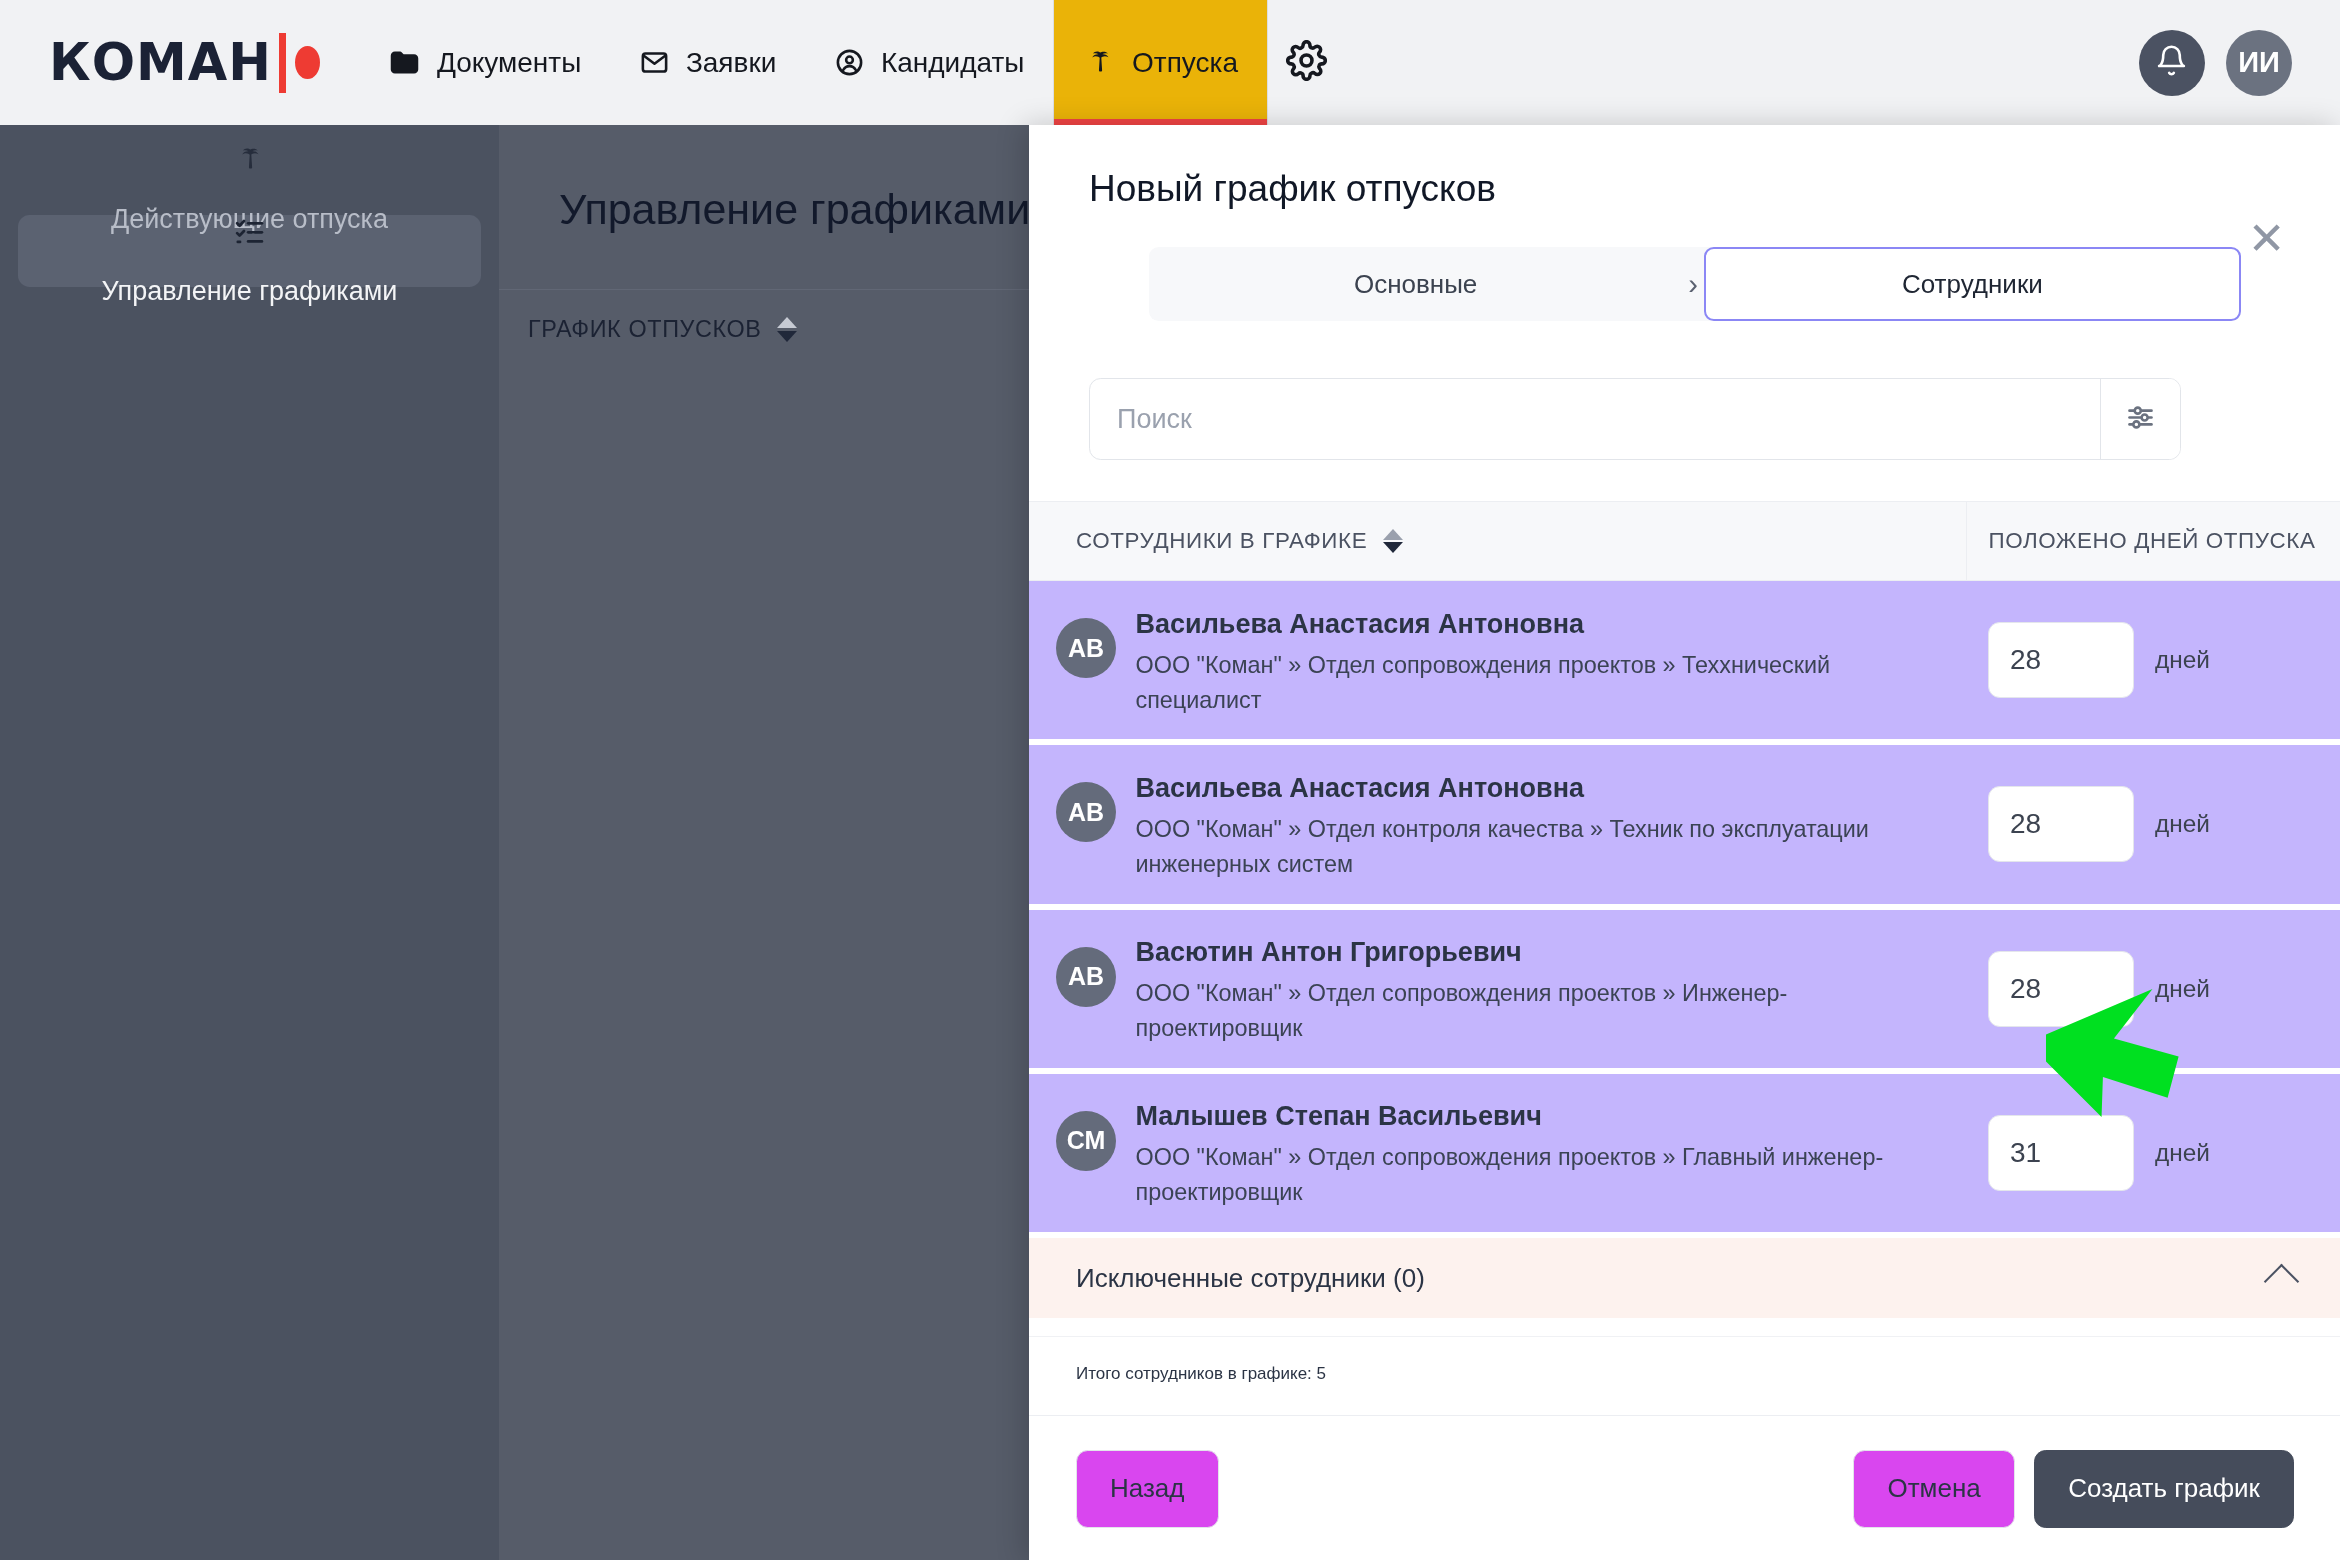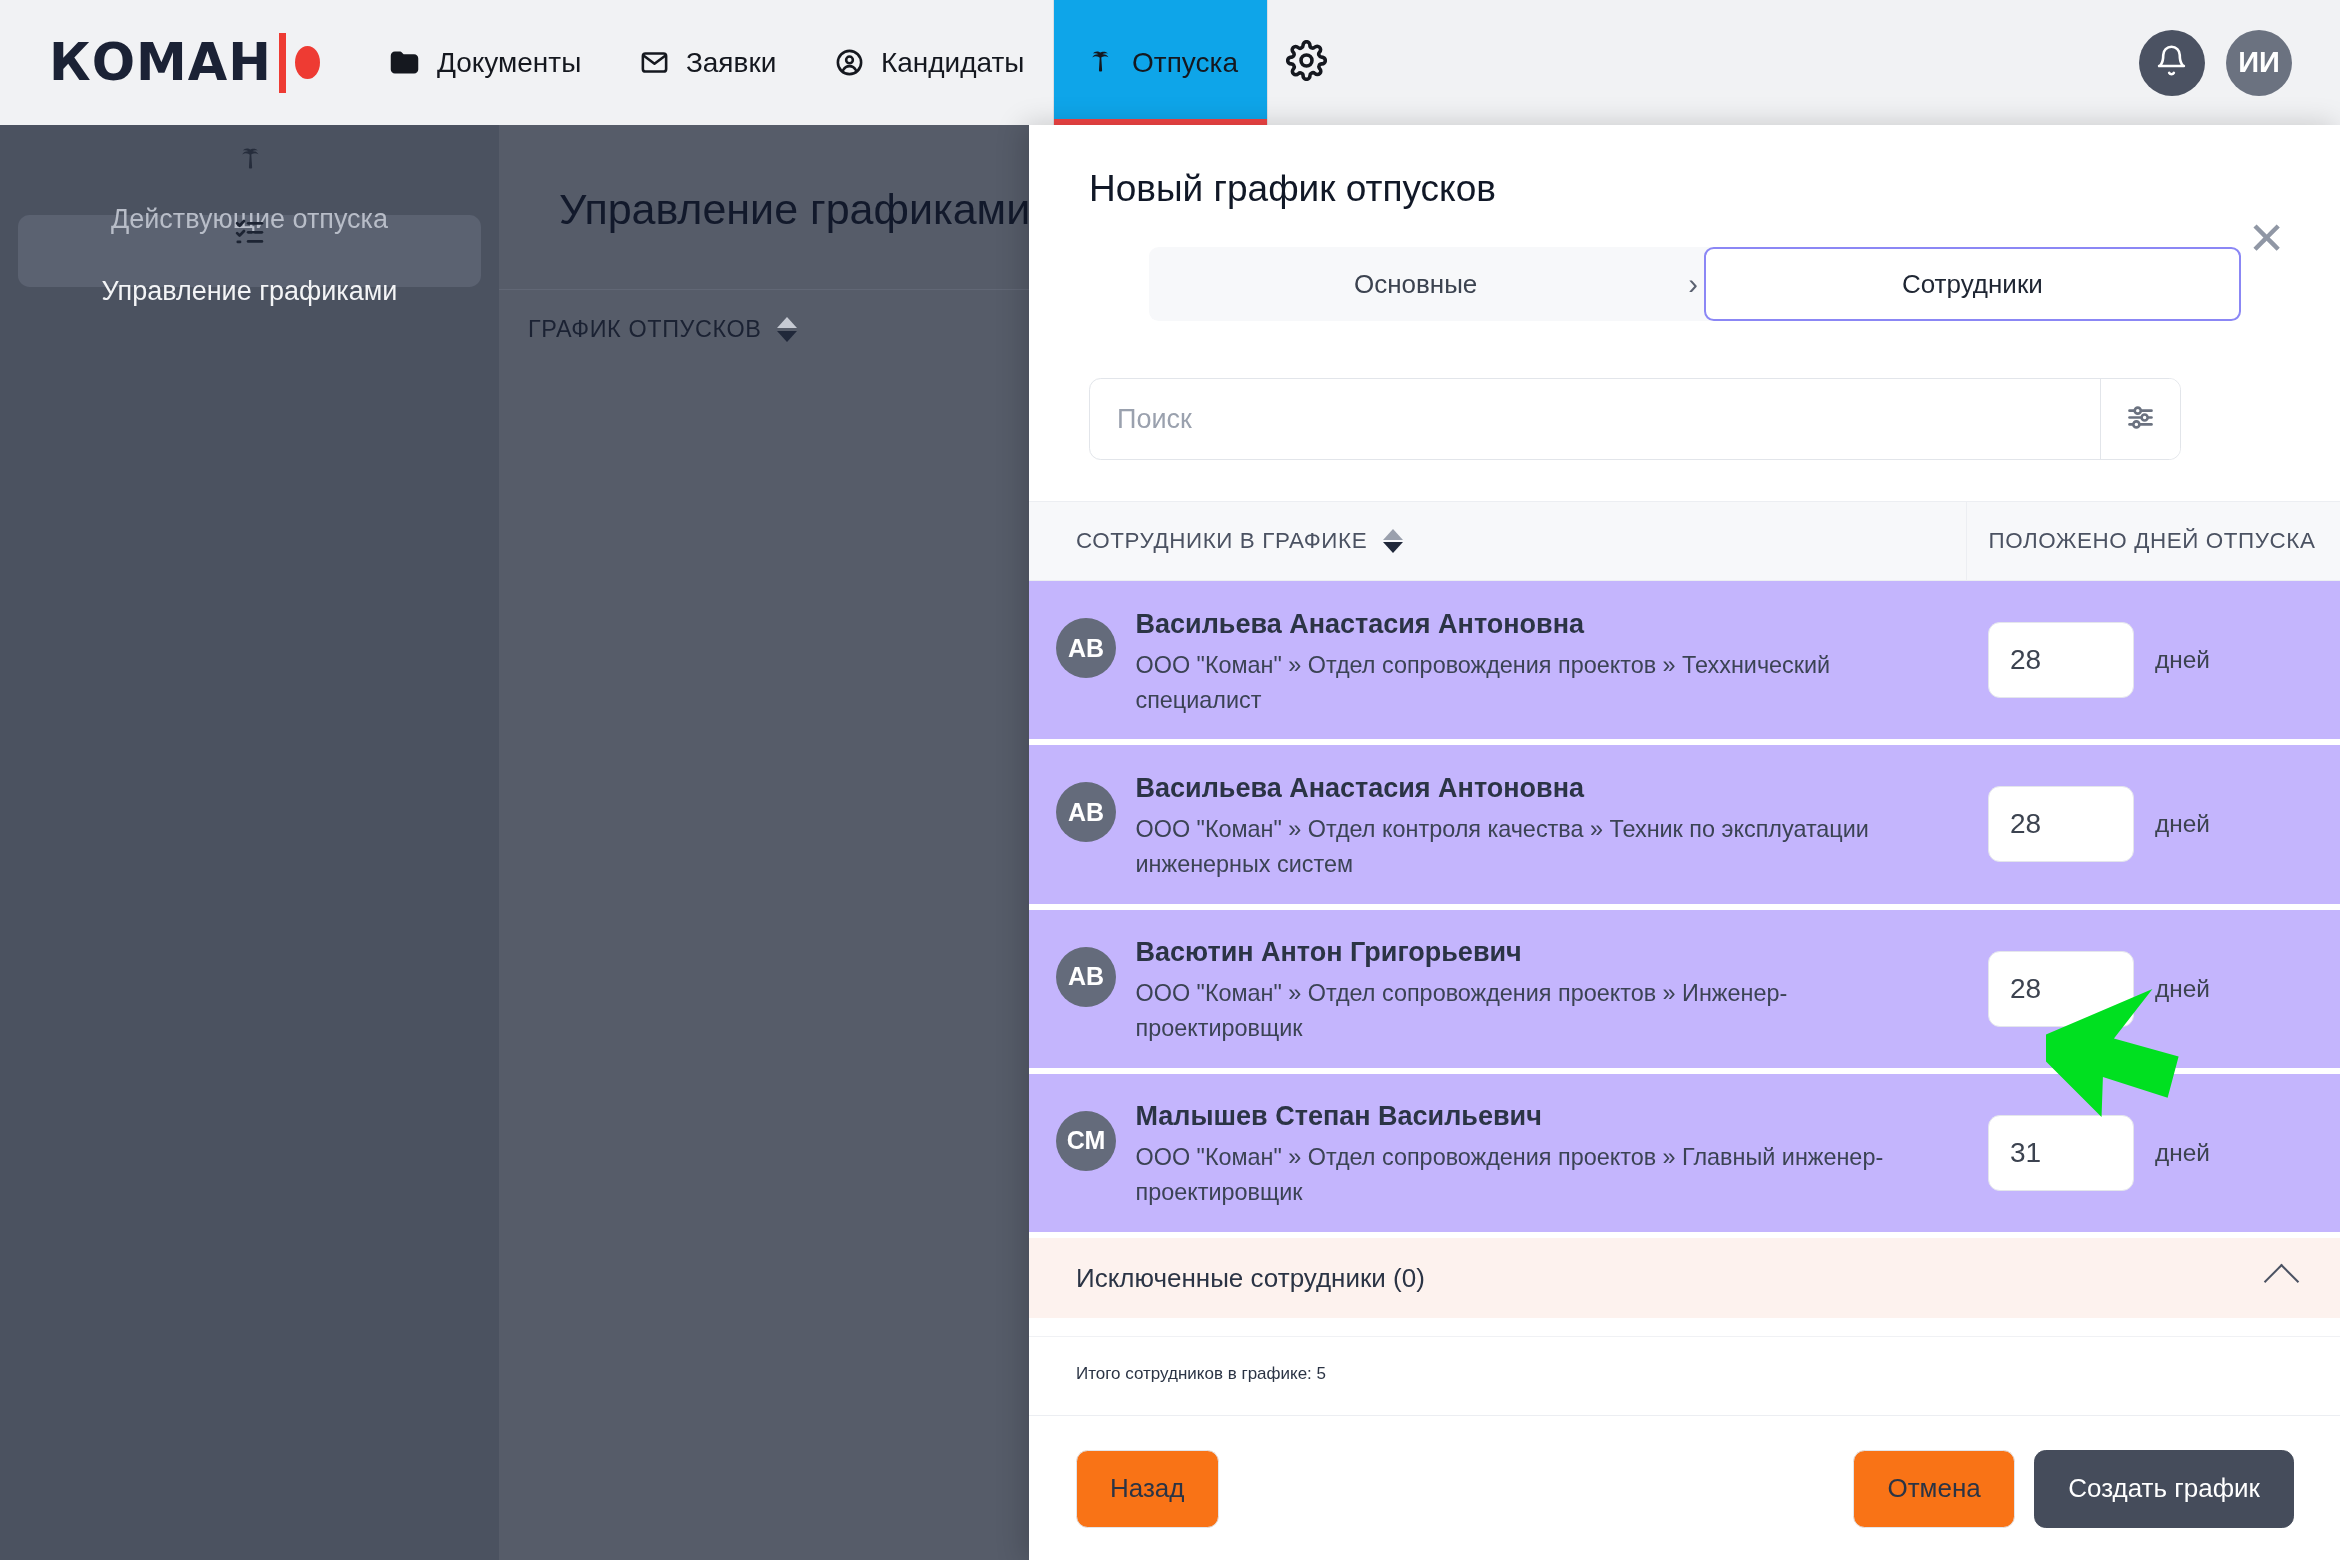--- a/index.html
+++ b/index.html
@@ -69,21 +69,21 @@
     gap: 15.6px;
     padding: 0 29px;
     height: 125px;
     color: #15181f;
     font-size: 28px;
     cursor: pointer;
     position: relative;
     white-space: nowrap;
   }
   .nav-item.active {
-    background: #0ea5e9;
+    background: #eab308;
     border-left: 1px solid #dcdee3;
     border-right: 1px solid #dcdee3;
   }
   .nav-item.active::after {
     content: "";
     position: absolute;
     left: 0; right: 0; bottom: 0;
     height: 5.9px;
     background: #ef4444;
   }
@@ -434,21 +434,21 @@
   .btn {
     border-radius: 11.7px;
     font-size: 26px;
     cursor: pointer;
     font-family: "Liberation Sans", sans-serif;
     display: inline-flex;
     align-items: center;
     justify-content: center;
   }
   .btn-outline {
-    background: #f97316;
+    background: #d946ef;
     border: 1px solid #e2e5ea;
     color: #2b3445;
     height: 78px;
     padding: 0 33px;
   }
   .btn-primary {
     background: #454c5b;
     border: 1px solid #454c5b;
     color: #fff;
     height: 78px;

